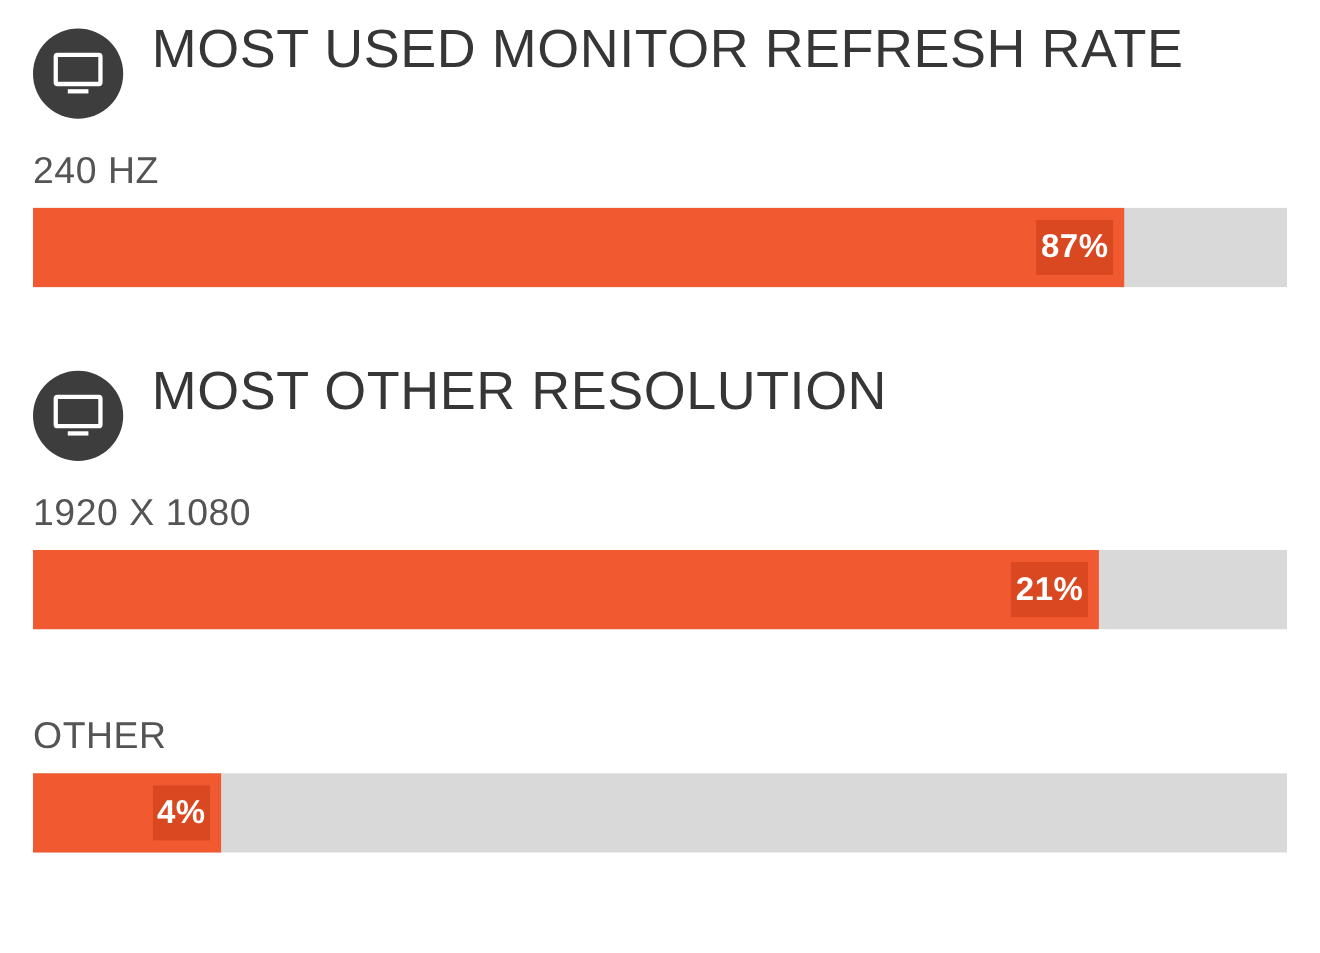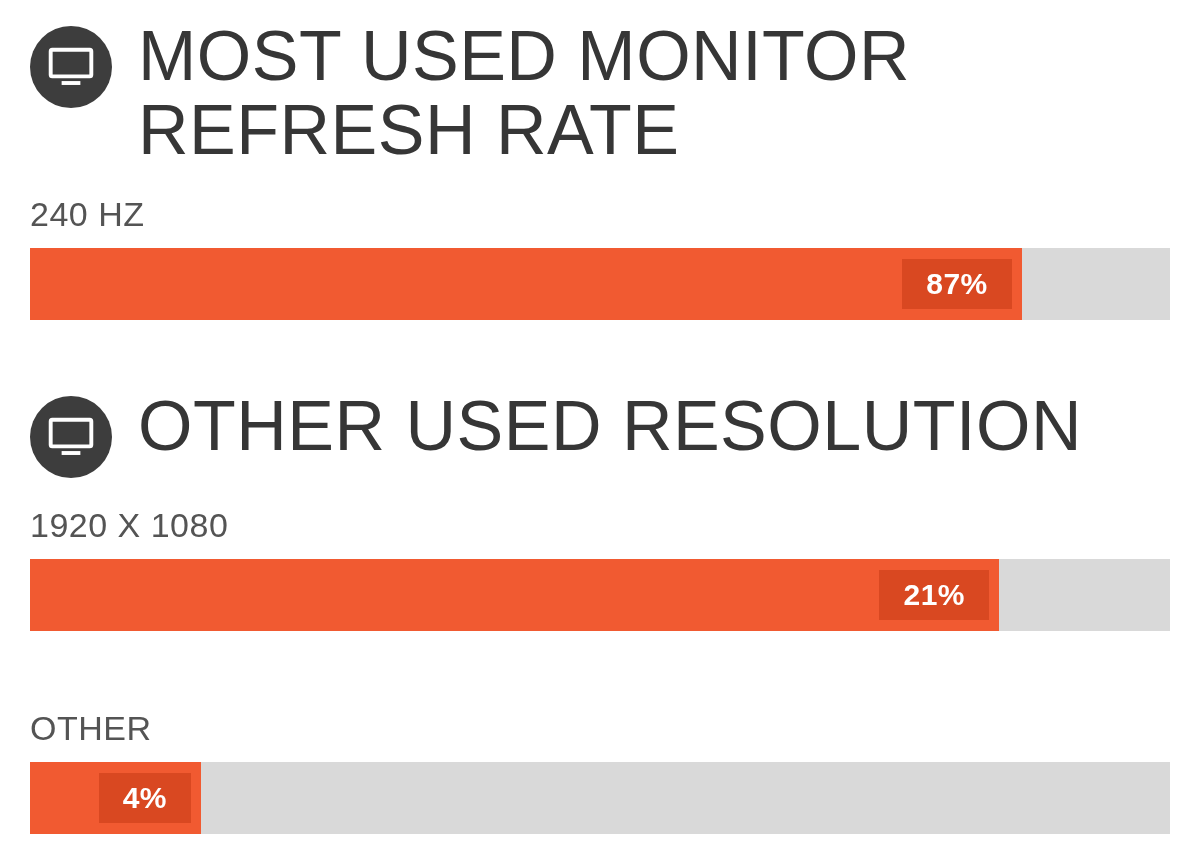--- a/index.html
+++ b/index.html
@@ -25,21 +25,21 @@
     border-radius: 50%;
     background: #3d3d3d;
     display: flex;
     align-items: center;
     justify-content: center;
     margin-top: 6px;
   }
   .icon-badge svg { width: 50px; height: 50px; }
   .section-title {
     font-weight: 400;
-    font-size: 70px;
+    font-size: 49px;
     line-height: 1.05;
     letter-spacing: 0.5px;
     color: #363636;
   }
   .bar-block { margin-bottom: 78px; }
   .bar-block:last-child { margin-bottom: 0; }
   .bar-label {
     font-size: 34px;
     font-weight: 400;
     color: #545454;
@@ -62,21 +62,21 @@
     top: 50%;
     transform: translateY(-50%);
     right: 10px;
     height: 50px;
     background: #d94821;
     color: #ffffff;
     font-size: 30px;
     font-weight: 700;
     display: flex;
     align-items: center;
-    padding: 0 24px;
+    padding: 0 4px;
     letter-spacing: 0.5px;
   }
 </style>
 </head>
 <body>
 
 <div class="section">
   <div class="section-header">
     <div class="icon-badge">
       <svg viewBox="0 0 64 64" fill="none">
@@ -98,21 +98,21 @@
 </div>
 
 <div class="section">
   <div class="section-header">
     <div class="icon-badge">
       <svg viewBox="0 0 64 64" fill="none">
         <rect x="6" y="10" width="52" height="34" rx="2" fill="none" stroke="#ffffff" stroke-width="5"></rect>
         <rect x="20" y="50" width="24" height="5" fill="#ffffff"></rect>
       </svg>
     </div>
-    <h2 class="section-title">OTHER USED RESOLUTION</h2>
+    <h2 class="section-title">MOST OTHER RESOLUTION</h2>
   </div>
 
   <div class="bar-block">
     <div class="bar-label">1920 X 1080</div>
     <div class="bar-track">
       <div class="bar-fill" style="width:85%">
         <div class="bar-value">21%</div>
       </div>
     </div>
   </div>

